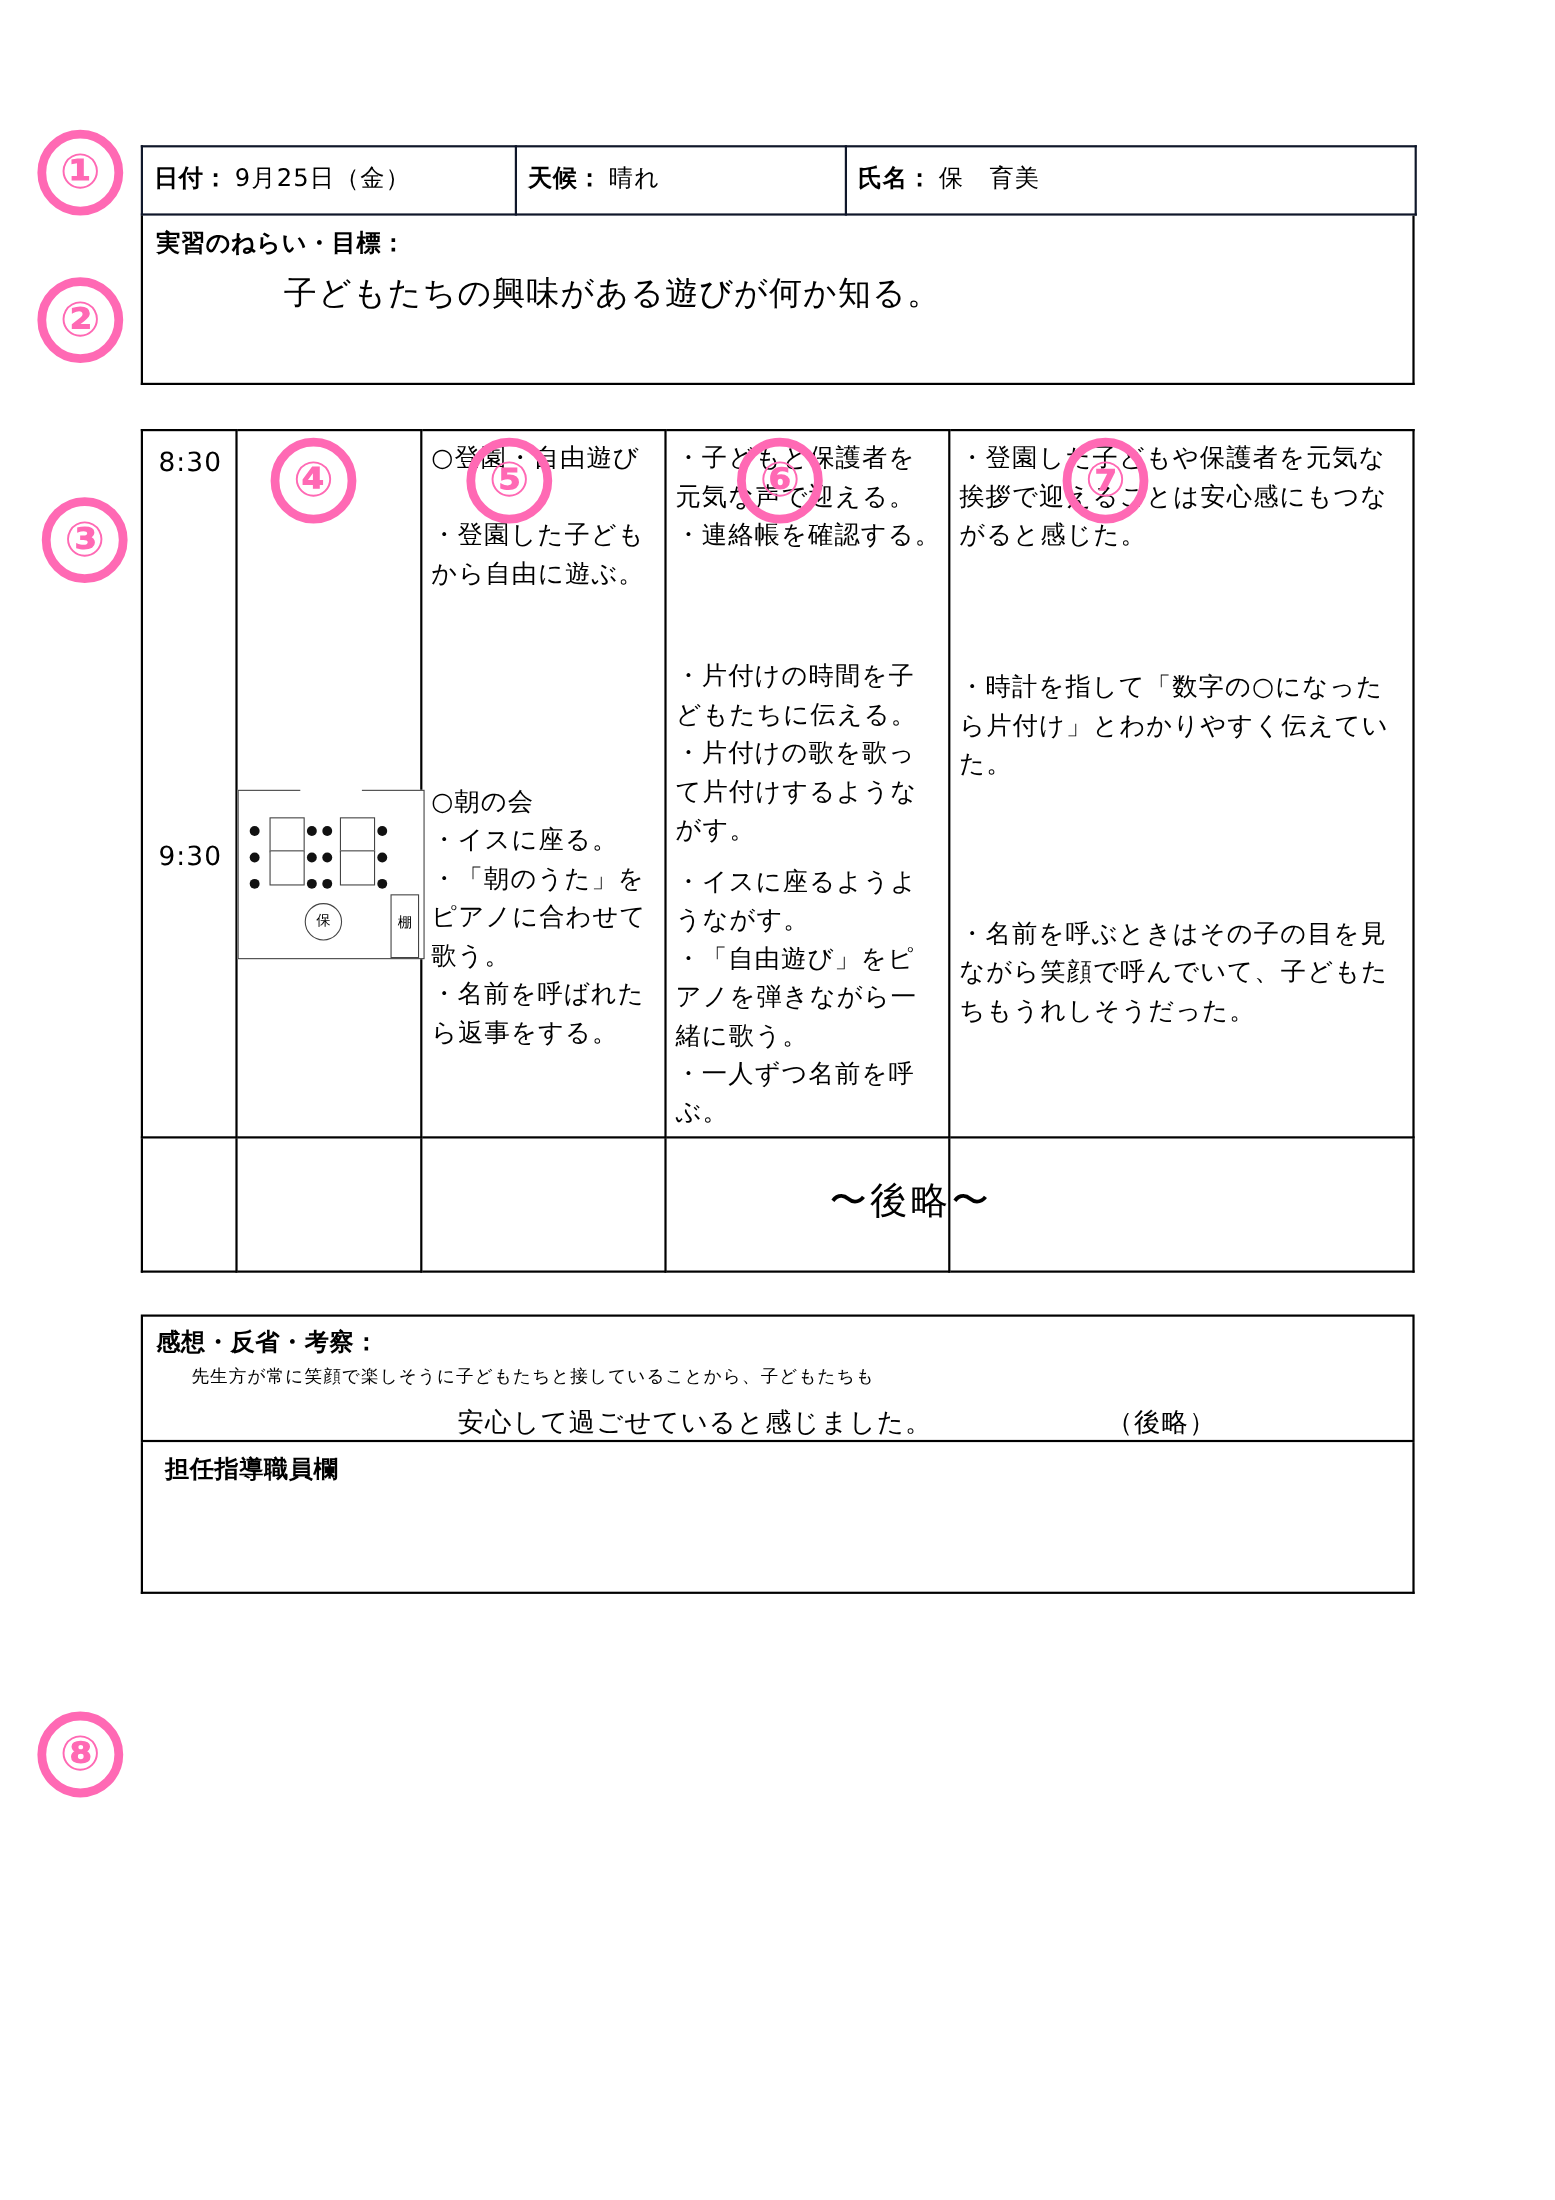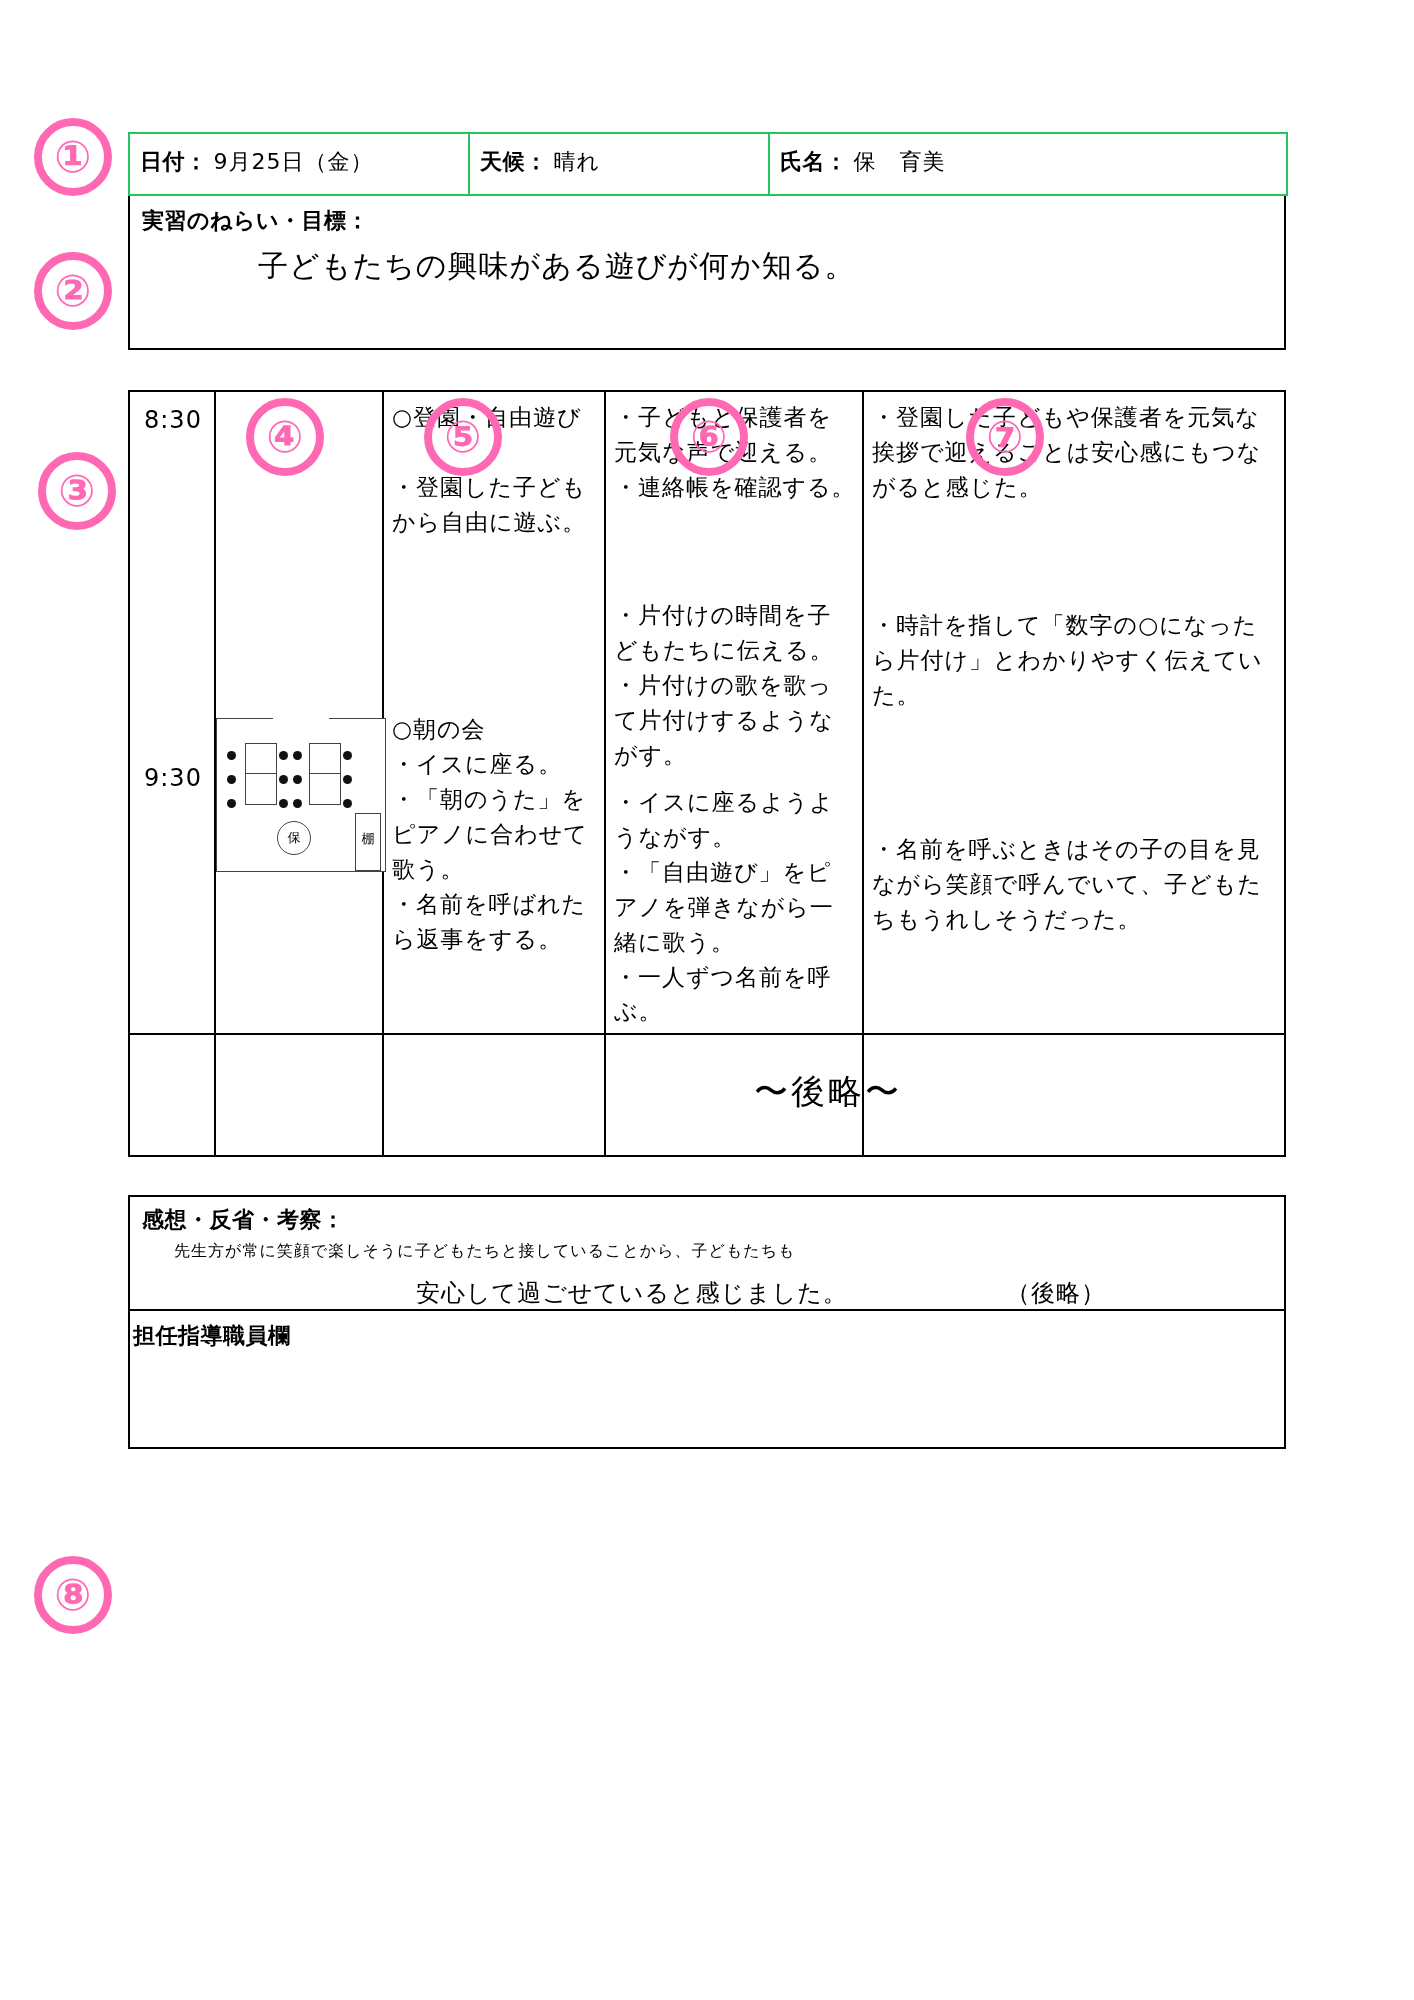--- a/index.html
+++ b/index.html
@@ -15,21 +15,21 @@
   .hand{ font-weight:400; letter-spacing:1px; }
 
   
   #sheet{
     position:absolute;
     left:128px; top:132px;
     width:1158px;
   }
 
   table{ border-collapse:collapse; width:100%; table-layout:fixed; }
-  td{ border:2px solid #22c55e; vertical-align:top; padding:0; }
+  td{ border:2px solid #0f172a; vertical-align:top; padding:0; }
 
   
   .hdr td{ height:56px; padding:2px 10px; white-space:nowrap; }
   .hdr .lbl{ font-size:22px; font-weight:700; }
   .hdr .val{ font-size:22px; font-weight:400; padding-left:6px; }
   .hdr .val.sm{ font-size:24px; }
   .row-inline{ display:flex; align-items:center; height:52px; }
 
   
   #aimbox{ border:2px solid #000; border-top:none; height:152px; position:relative; }
@@ -59,21 +59,21 @@
   .kouryaku{ text-align:right; font-size:34px; letter-spacing:3px;font-family:Liberation Mono, monospace; }
 
   
   #bottom{ margin-top:38px; }
   #reflect{ border:2px solid #000; height:112px; position:relative; }
   #reflect .lbl{ position:absolute; left:12px; top:8px; font-size:22px; font-weight:700; }
   #reflect .l1{ position:absolute; left:44px; top:44px; font-size:16px; }
   #reflect .l2{ position:absolute; left:286px; top:80px; font-size:24px; }
   #reflect .l3{ position:absolute; left:876px; top:80px; font-size:24px; }
   #signbox{ border:2px solid #000; border-top:none; height:136px; position:relative; }
-  #signbox .lbl{ position:absolute; left:3px; top:10px; font-size:22px; font-weight:700; }
+  #signbox .lbl{ position:absolute; left:20px; top:10px; font-size:22px; font-weight:700; }
 
   
   .anno{
     position:absolute;
     width:78px; height:78px;
     border:8px solid #FF69B4;
     border-radius:50%;
     color:#FF69B4;
     font-size:44px; font-weight:700;
     line-height:62px; text-align:center;

